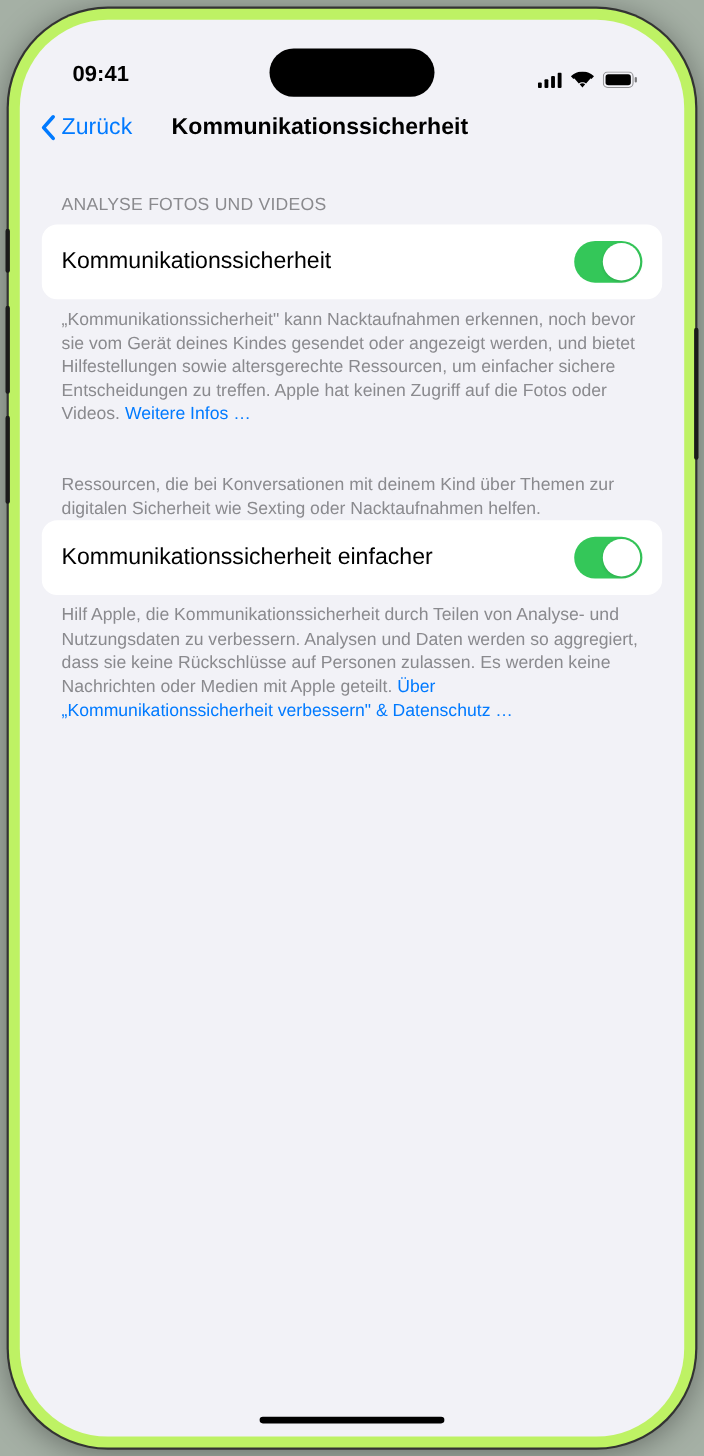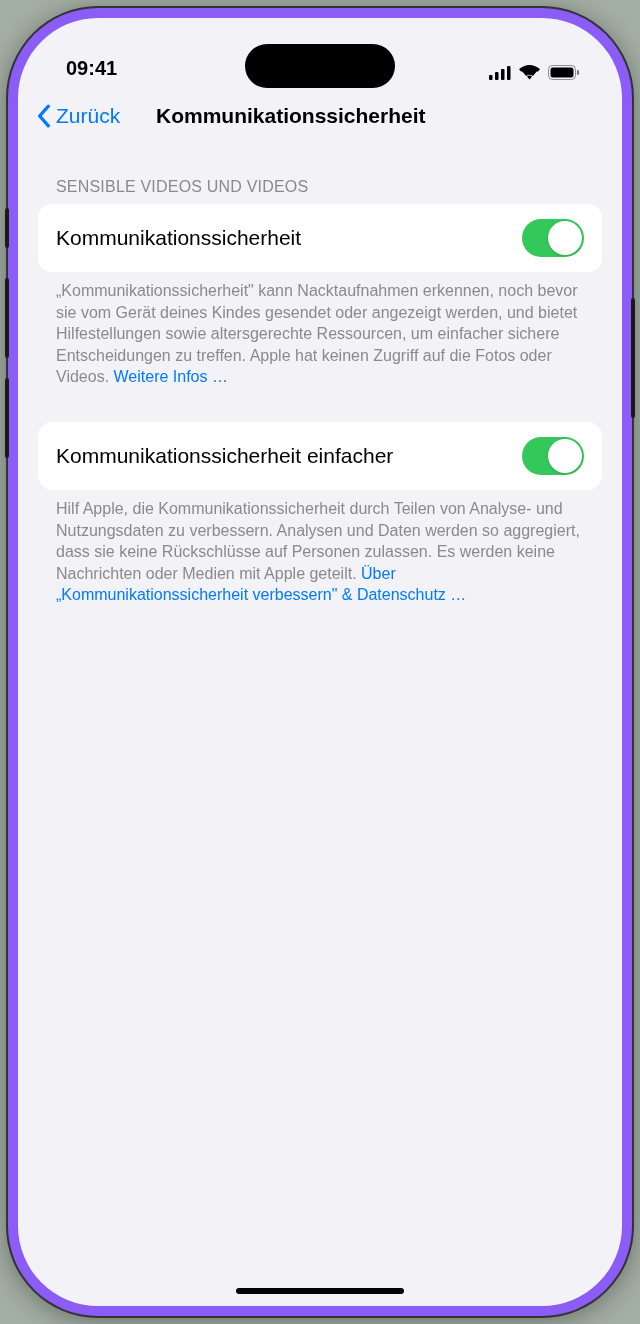--- a/index.html
+++ b/index.html
@@ -13,21 +13,21 @@
       height: 1324px;
       background: #a5b0a5;
       font-family: -apple-system, 'Helvetica Neue', Helvetica, Arial, sans-serif;
       display: flex;
       justify-content: center;
       align-items: center;
     }
     .phone-frame {
       width: 624px;
       height: 1308px;
-      background: #8b5cf6;
+      background: #bef264;
       border-radius: 90px;
       padding: 10px;
       box-shadow: 0 0 0 2px #333, 0 4px 30px rgba(0,0,0,0.4);
       position: relative;
     }
     .phone-inner {
       width: 100%;
       height: 100%;
       background: #f2f2f7;
       border-radius: 80px;
@@ -217,34 +217,35 @@
         <svg class="chevron-left" viewBox="0 0 12 22">
             <path d="M10 2 L2 11 L10 20" stroke="#007aff" stroke-width="3" fill="none" stroke-linecap="round" stroke-linejoin="round"></path>
           </svg>
         <span>Zurück</span>
       </div>
       <div class="nav-title">Kommunikationssicherheit</div>
     </div>
 
     <div class="content">
 
-      <div class="section-header">SENSIBLE VIDEOS UND VIDEOS</div>
+      <div class="section-header">ANALYSE FOTOS UND VIDEOS</div>
       <div class="cell-group">
         <div class="cell">
           <span class="cell-label">Kommunikationssicherheit</span>
           <div class="toggle">
             <div class="toggle-knob"></div>
           </div>
         </div>
       </div>
       <div class="section-footer">
         <span>„Kommunikationssicherheit" kann Nacktaufnahmen erkennen, noch bevor sie vom Gerät deines Kindes gesendet oder angezeigt werden, und bietet Hilfestel­lungen sowie altersgerechte Ressourcen, um einfacher sichere Entscheidungen zu treffen. Apple hat keinen Zugriff auf die Fotos oder Videos. </span><span class="footer-link">Weitere Infos …</span>
       </div>
 
       <div style="height: 34px;"></div>
+      <div class="section-footer">Ressourcen, die bei Konversationen mit deinem Kind über Themen zur digitalen Sicherheit wie Sexting oder Nacktaufnahmen helfen.</div>
 
       <div class="cell-group">
         <div class="cell">
           <span class="cell-label">Kommunikationssicherheit einfacher</span>
           <div class="toggle">
             <div class="toggle-knob"></div>
           </div>
         </div>
       </div>
       <div class="section-footer">

